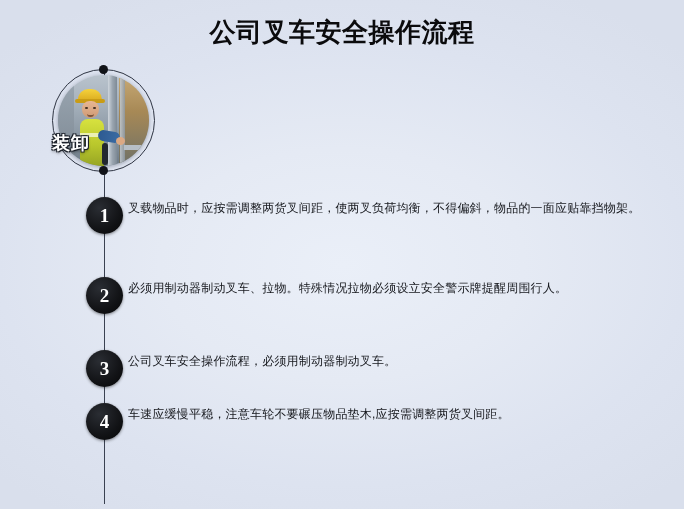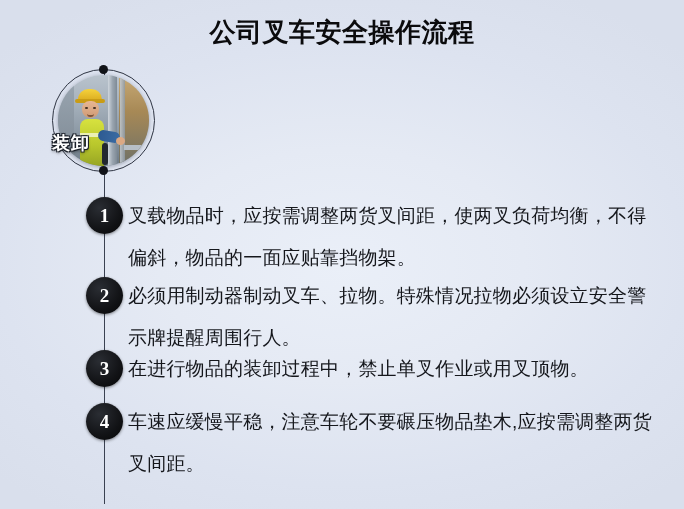--- a/index.html
+++ b/index.html
@@ -249,22 +249,22 @@
     color: #ffffff;
     font-size: 19px;
     font-weight: bold;
     font-family: "Liberation Serif", "DejaVu Serif", serif;
   }
   .step-text {
     position: absolute;
     left: 42px;
     top: -2px;
     width: 534px;
-    font-size: 19px;
-    line-height: 42px;
+    font-size: 12px;
+    line-height: 26px;
     color: #15171c;
     letter-spacing: 0.2px;
   }
 </style>
 </head>
 <body>
 
 <div id="slide">
 
   <div id="title">公司叉车安全操作流程</div>
@@ -307,21 +307,21 @@
 
   <div class="step" style="top:277px;">
     <div class="badge"></div>
     <div class="badge-num">2</div>
     <div class="step-text">必须用制动器制动叉车、拉物。特殊情况拉物必须设立安全警示牌提醒周围行人。</div>
   </div>
 
   <div class="step" style="top:350px;">
     <div class="badge"></div>
     <div class="badge-num">3</div>
-    <div class="step-text">在进行物品的装卸过程中，禁止单叉作业或用叉顶物。</div>
+    <div class="step-text">公司叉车安全操作流程，必须用制动器制动叉车。</div>
   </div>
 
   <div class="step" style="top:403px;">
     <div class="badge"></div>
     <div class="badge-num">4</div>
     <div class="step-text">车速应缓慢平稳，注意车轮不要碾压物品垫木,应按需调整两货叉间距。</div>
   </div>
 
 </div>
 

